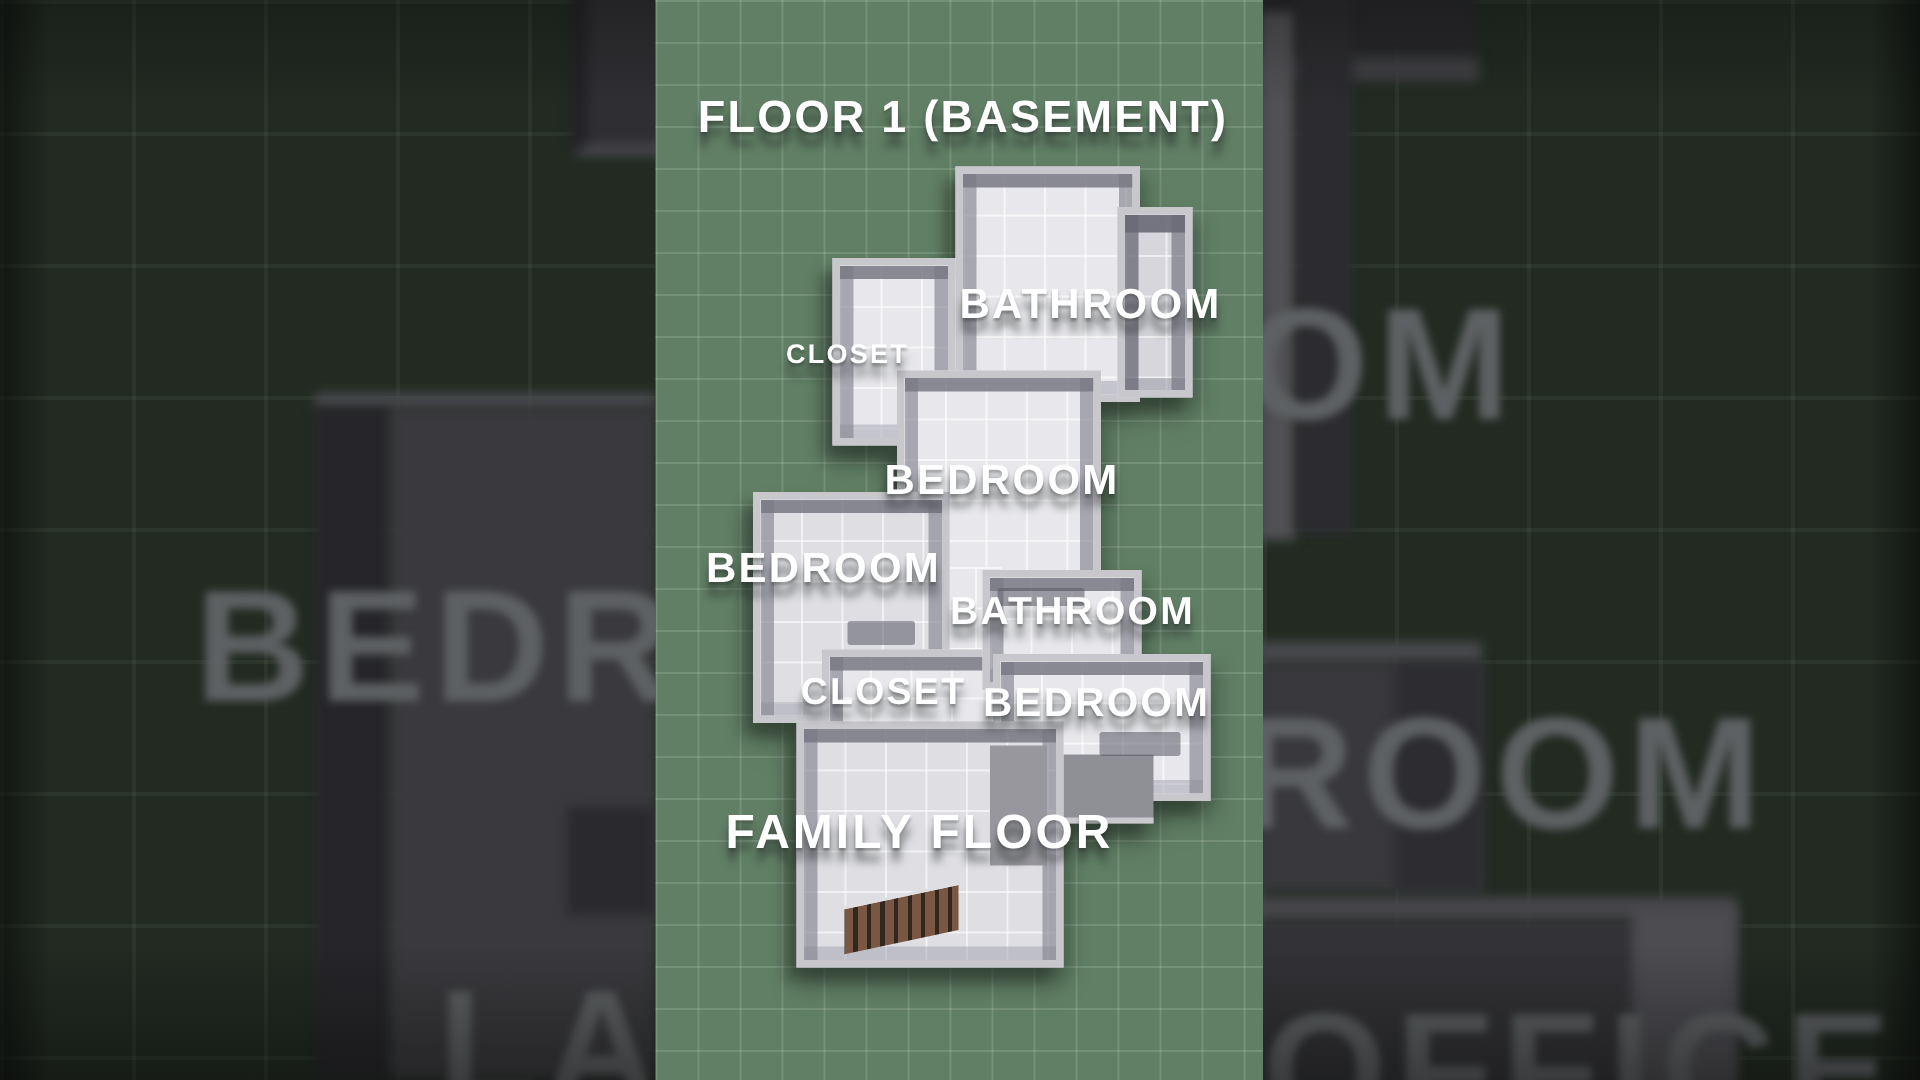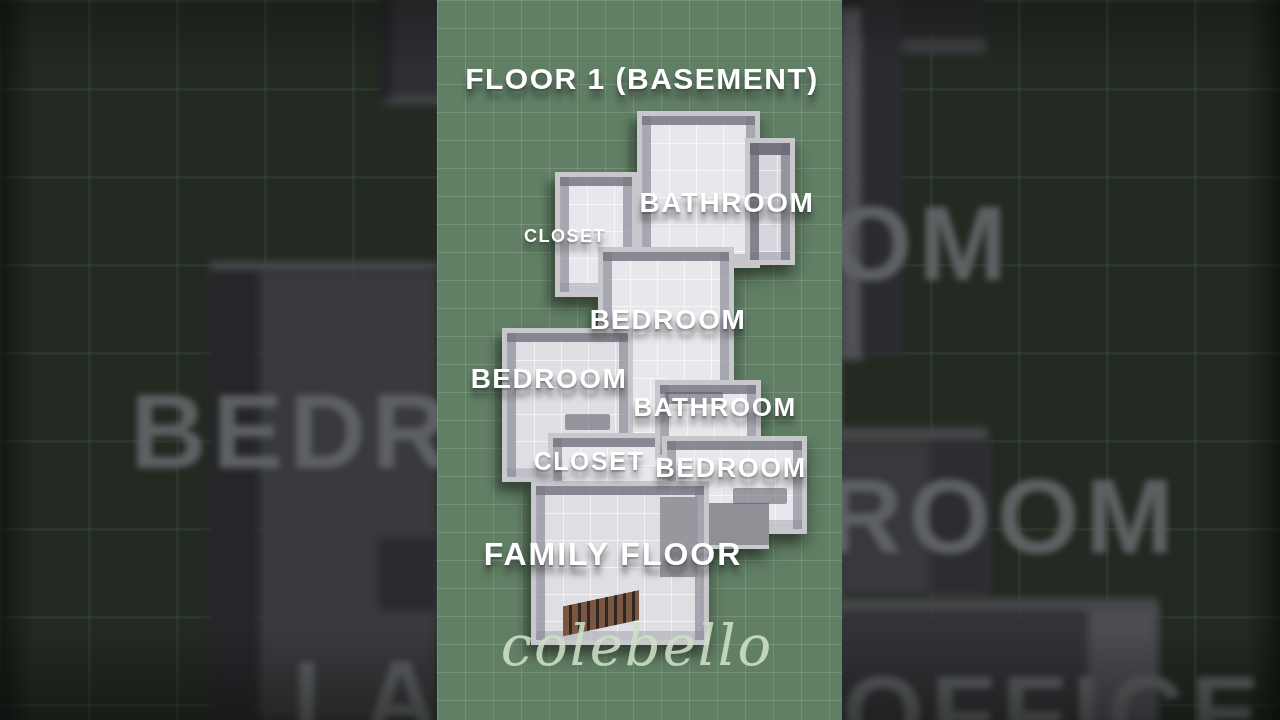--- a/index.html
+++ b/index.html
@@ -137,15 +137,14 @@
 
     <div class="lbl" style="left:128px;top:227px;font-size:18px;">CLOSET</div>
     <div class="lbl" style="left:290px;top:189px;font-size:28px;">BATHROOM</div>
     <div class="lbl" style="left:231px;top:306px;font-size:28px;">BEDROOM</div>
     <div class="lbl" style="left:112px;top:365px;font-size:28px;">BEDROOM</div>
     <div class="lbl" style="left:278px;top:394px;font-size:26px;">BATHROOM</div>
     <div class="lbl" style="left:152px;top:449px;font-size:25px;">CLOSET</div>
     <div class="lbl" style="left:294px;top:455px;font-size:27px;">BEDROOM</div>
     <div class="lbl big" style="left:176px;top:538px;font-size:32px;">FAMILY FLOOR</div>
 
-    <div class="watermark" style="left:200px;top:618px;font-size:56px;">colebello</div>
   </div>
 </div>
 
 </body></html>

